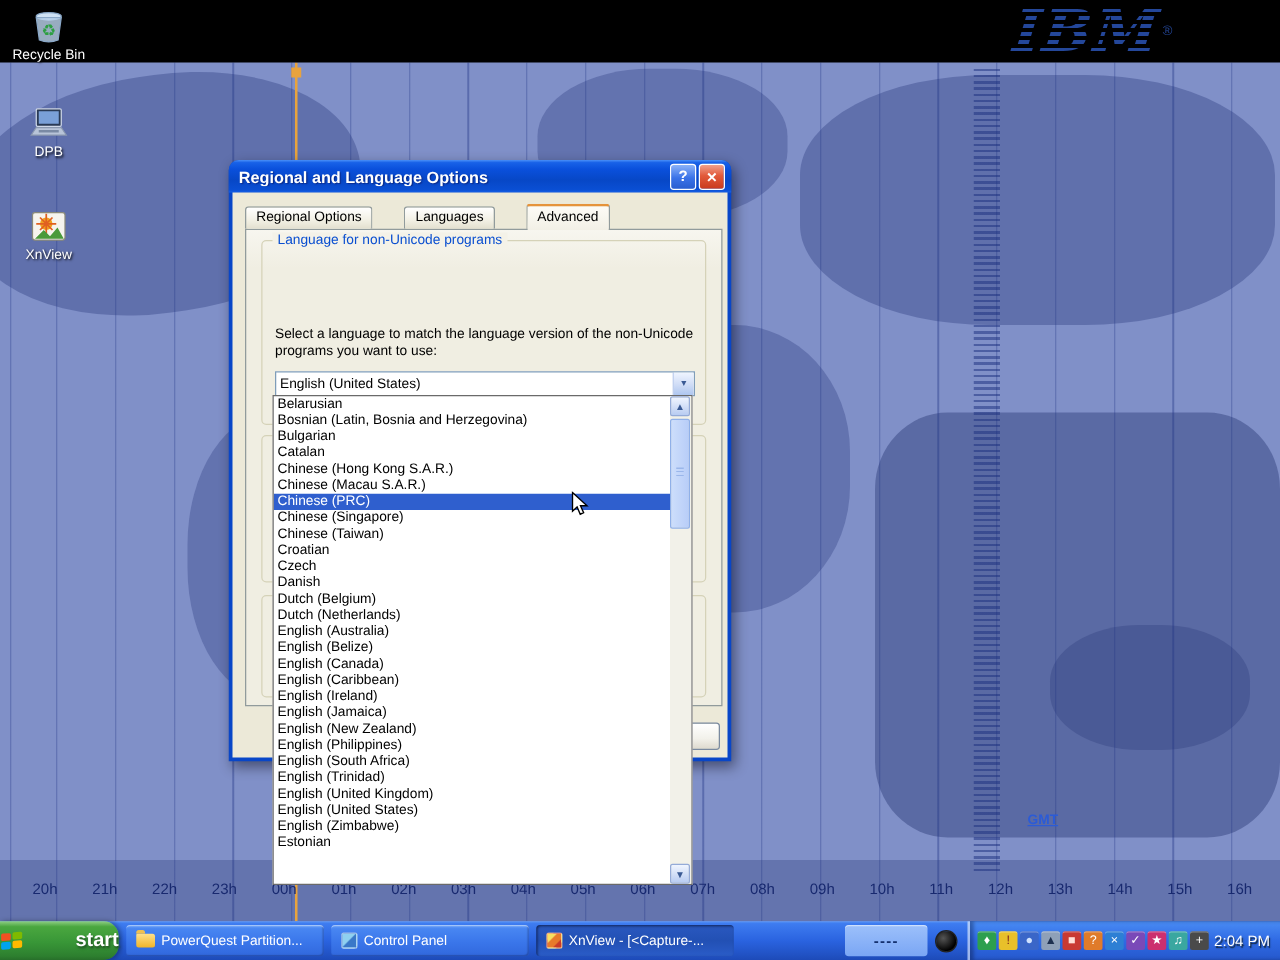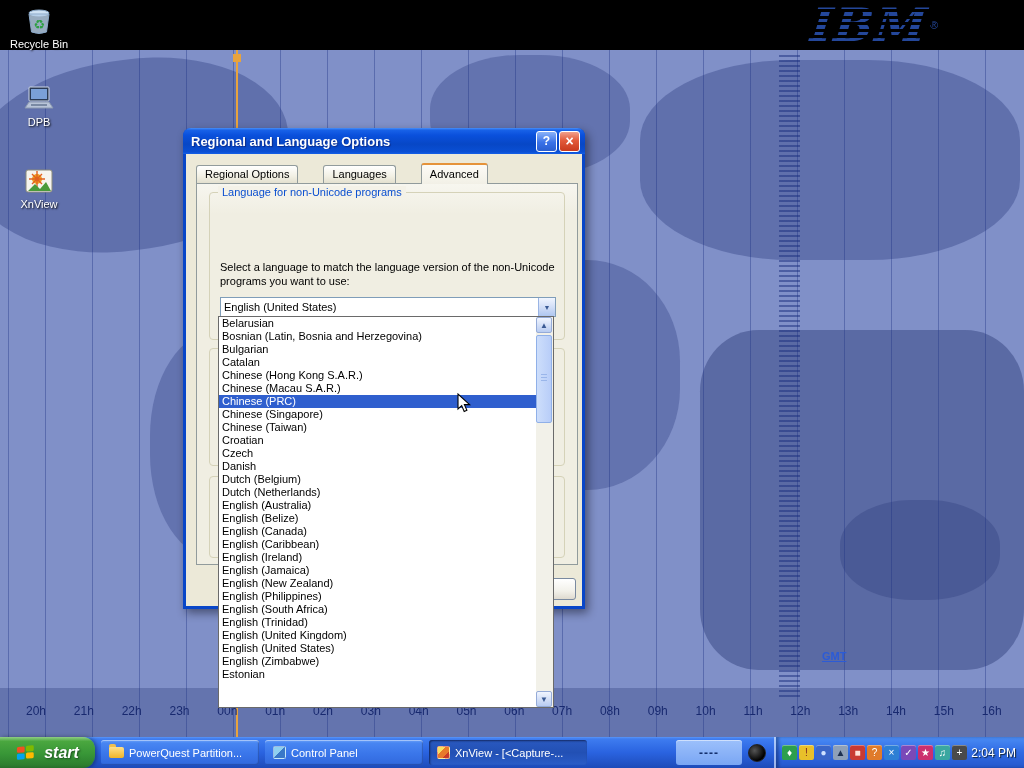--- a/index.html
+++ b/index.html
@@ -99,22 +99,22 @@
 
   
   .cursor { position:absolute; left:457px; top:393px; z-index:60; }
 
   
   .taskbar { position:absolute; left:0; top:737px; width:1024px; height:31px; z-index:40;
     background:linear-gradient(180deg,#5a96f8 0%,#3e7cf0 6%,#2a63e0 50%,#2152c4 86%,#1d4ab8 100%);
     display:flex; align-items:center; }
   .start { height:31px; width:95px; flex:none; border-radius:0 12px 12px 0; cursor:default;
     background:linear-gradient(180deg,#8fce84 0%,#4aa73f 14%,#389637 55%,#2d7f2f 90%,#276f2a 100%);
-    display:flex; align-items:center; justify-content:center; gap:8px;
-    color:#fff; font-style:italic; font-weight:bold; font-size:16px; text-shadow:1px 1px 2px #1d4d1f;
+    display:flex; align-items:center; justify-content:space-between; gap:8px;
+    color:#fff; font-weight:bold; font-size:16px; text-shadow:1px 1px 2px #1d4d1f;
     box-shadow:2px 0 4px rgba(0,0,0,.35); }
   .task { width:158px; height:25px; margin-left:6px; border-radius:3px; flex:none;
     background:linear-gradient(180deg,#6ba1f8 0%,#4886f2 12%,#3a76ea 55%,#3168dd 100%);
     box-shadow:inset 0 1px 0 rgba(255,255,255,.4), inset -1px -1px 1px rgba(0,0,30,.25);
     display:flex; align-items:center; gap:5px; padding:0 8px; color:#fff; font-size:11px; overflow:hidden; }
   .task.pressed { background:linear-gradient(180deg,#2a59c0 0%,#2250b4 50%,#2a5cc8 100%);
     box-shadow:inset 1px 1px 2px rgba(0,0,20,.55); }
   .task-label { white-space:nowrap; overflow:hidden; }
   .ico-folder { width:15px; height:11px; flex:none; position:relative; border-radius:1px 2px 2px 2px;
     background:linear-gradient(180deg,#ffe08a,#f0b429); }

